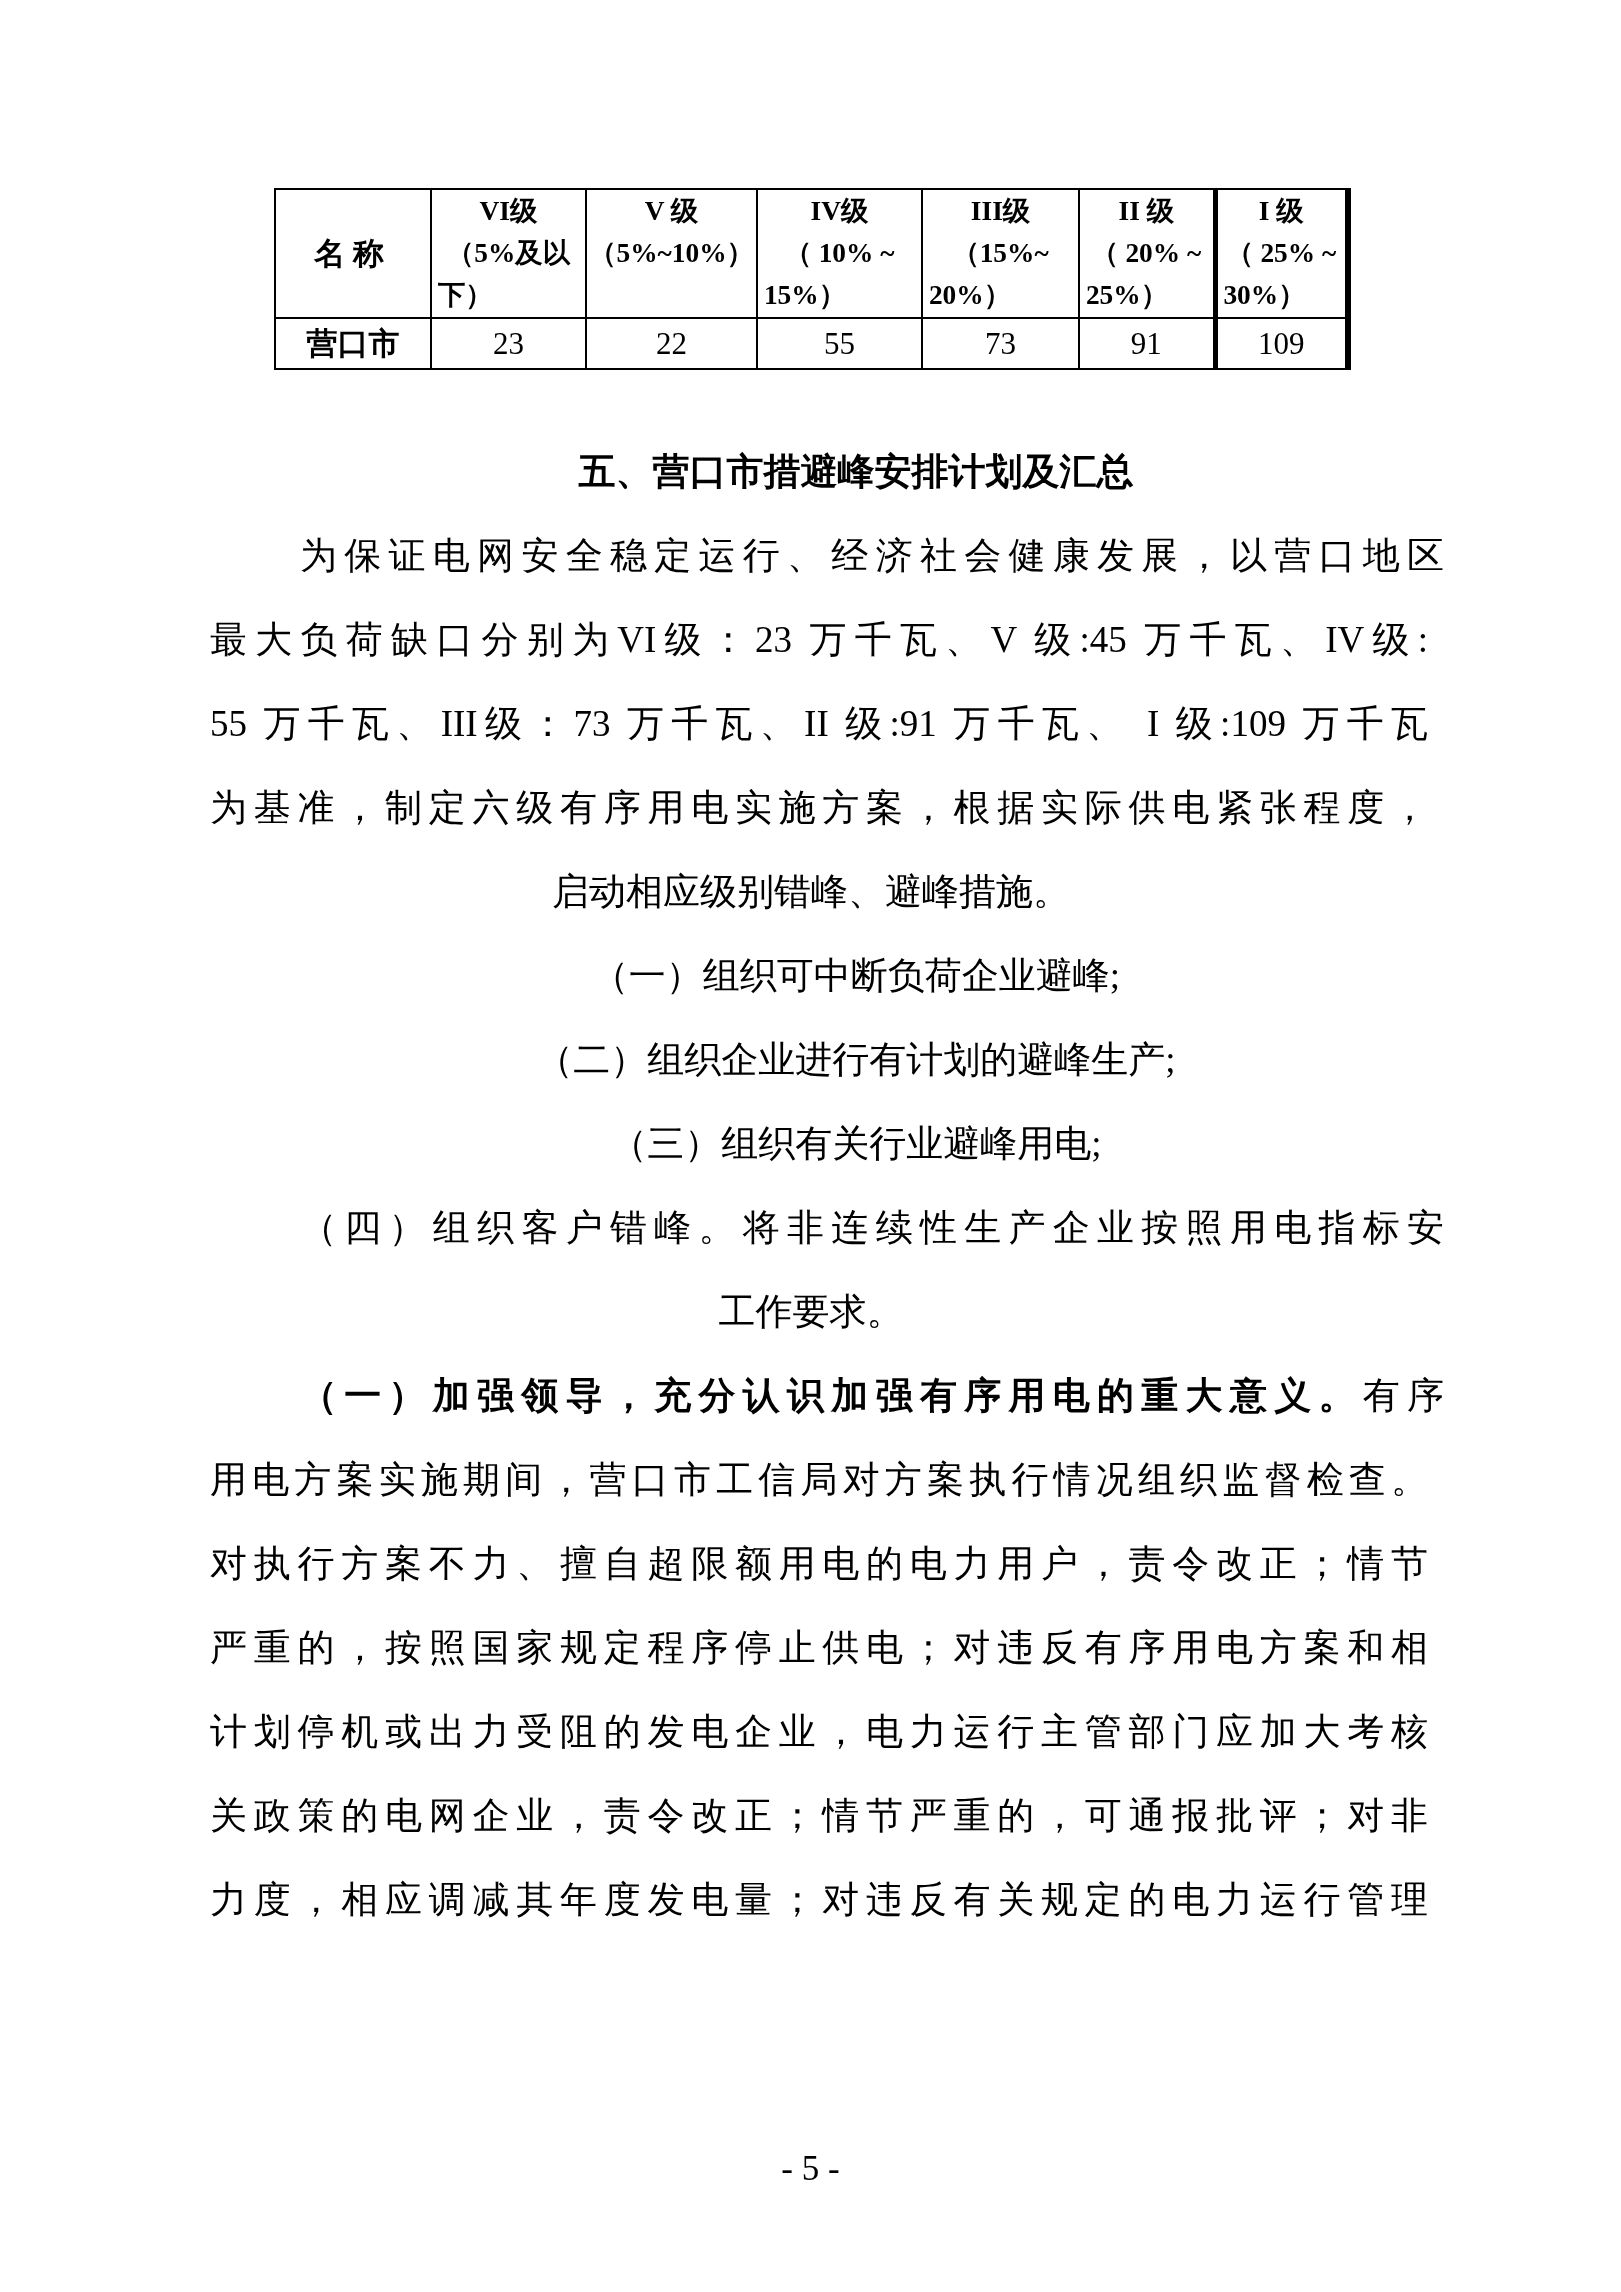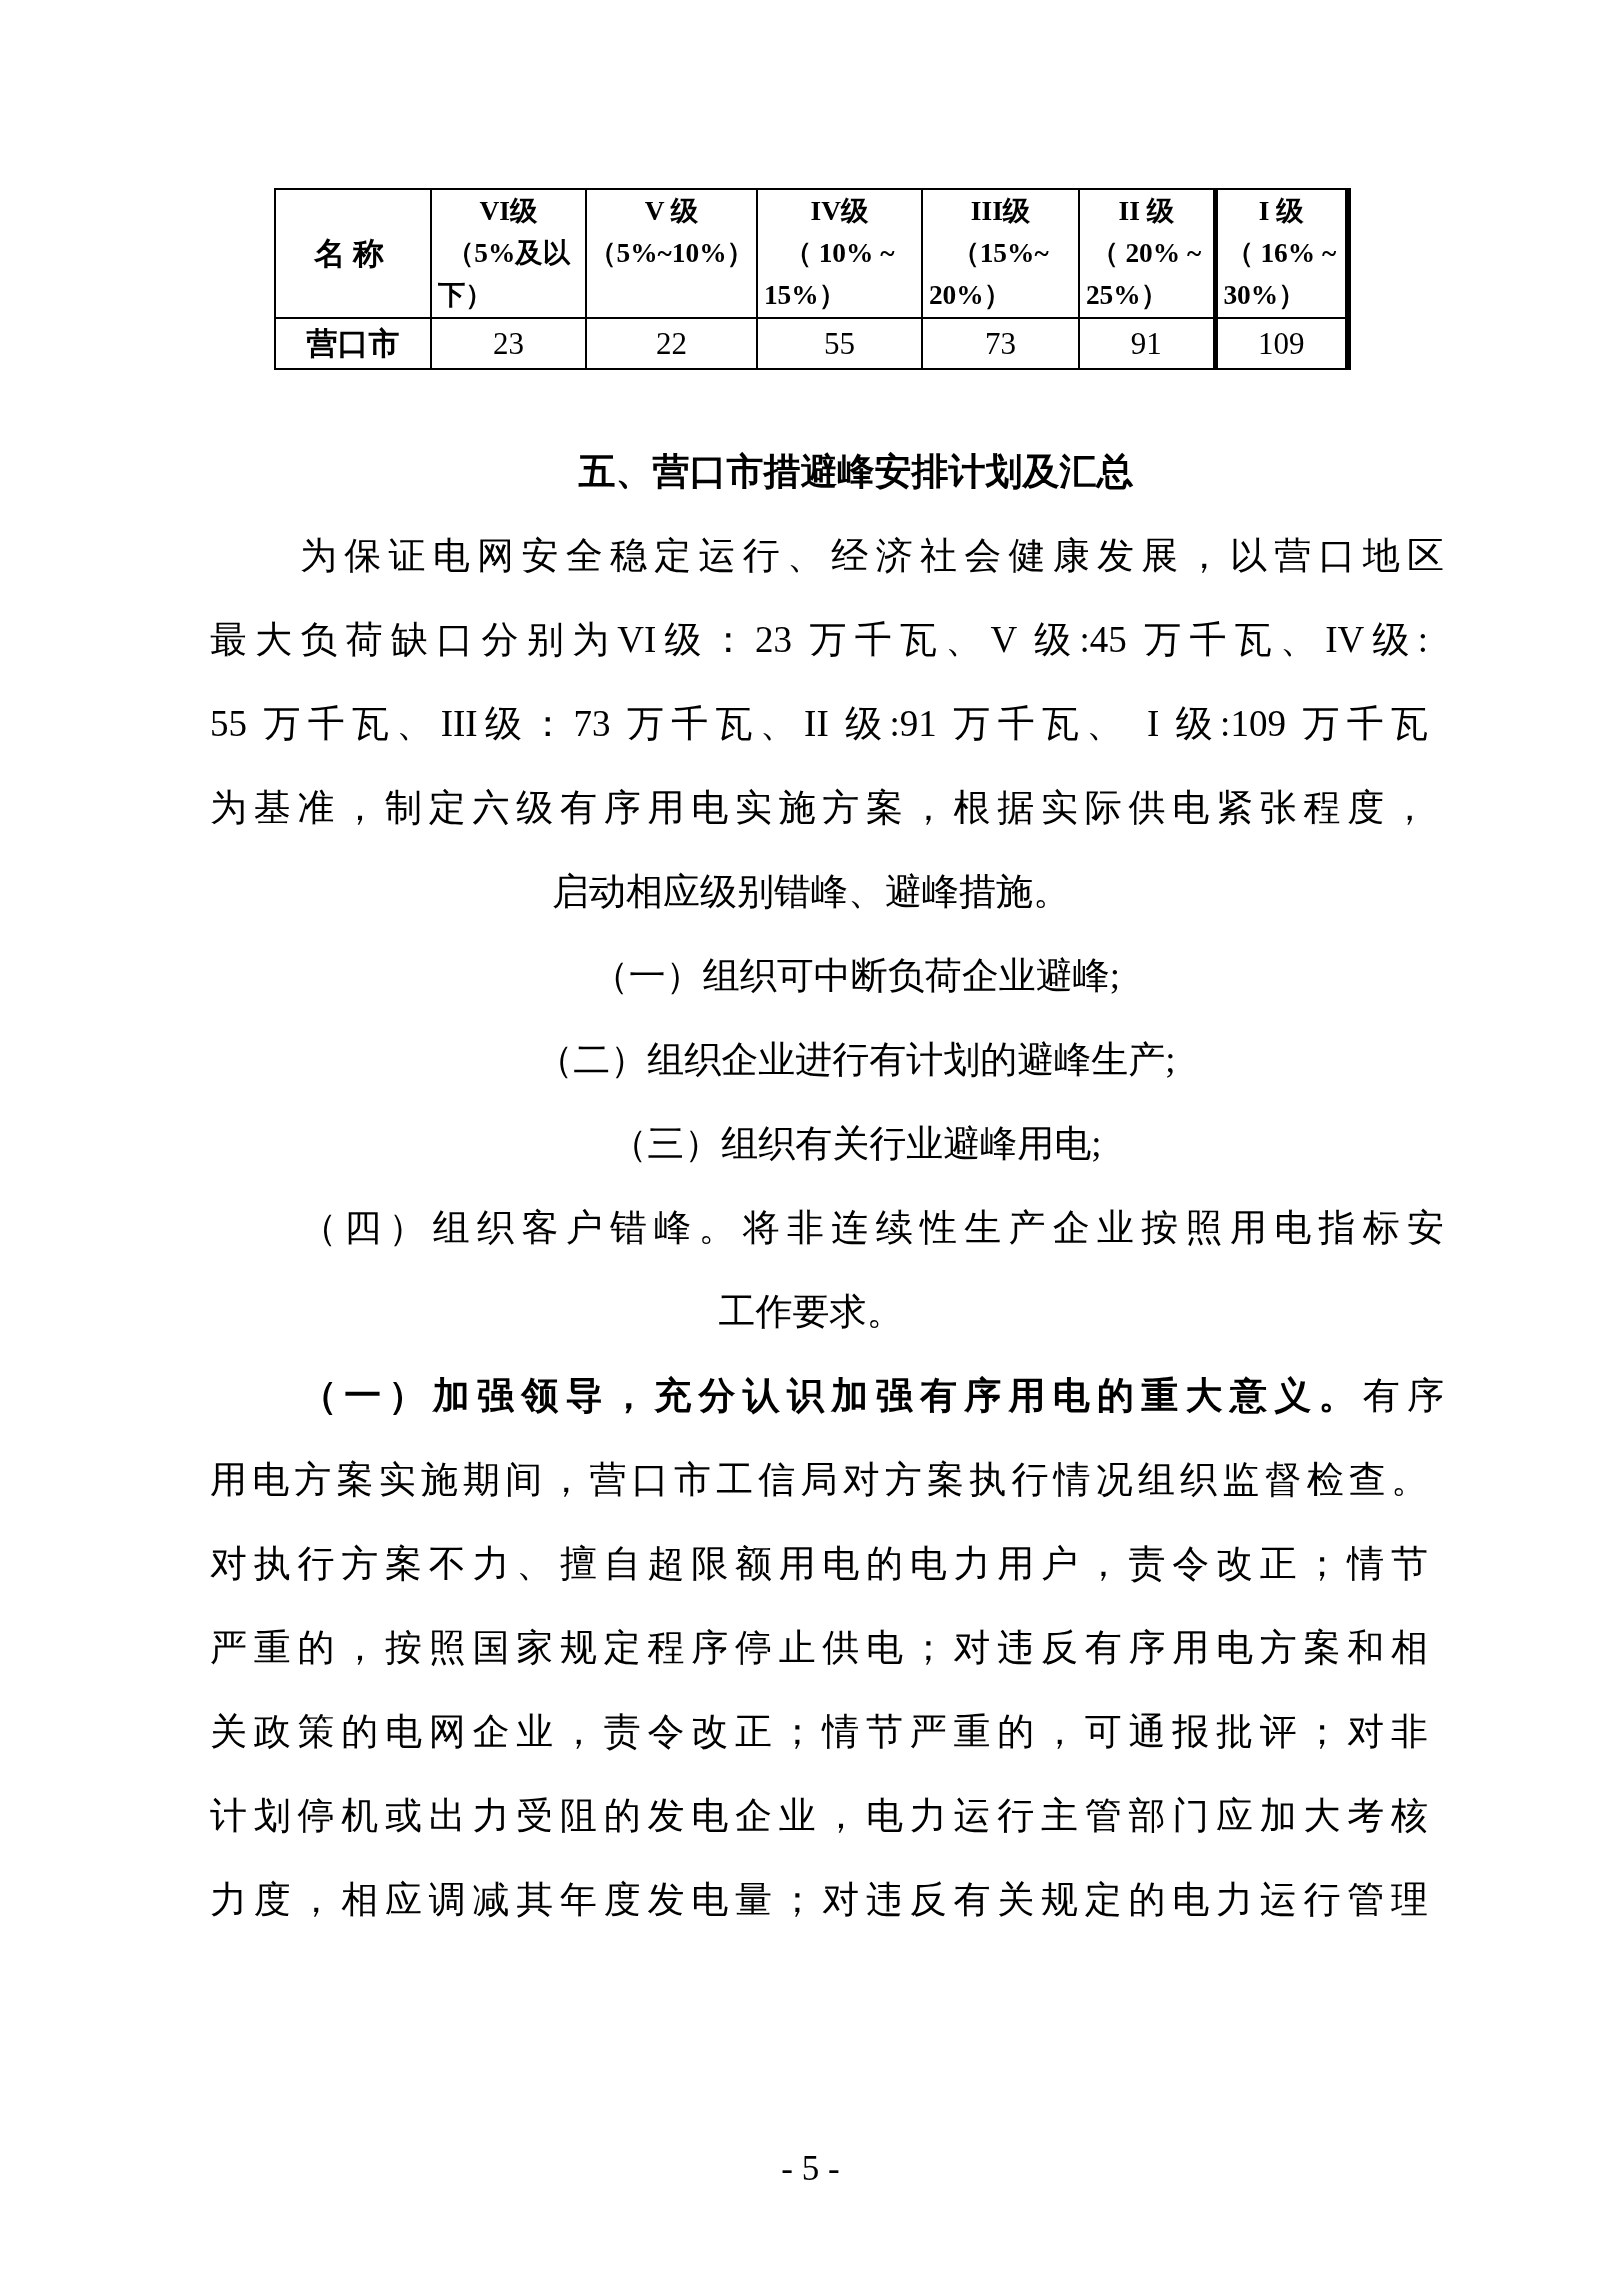--- a/index.html
+++ b/index.html
@@ -137,21 +137,21 @@
           <div class="hline hl2">（15%~</div>
           <div class="hline hl3">20%）</div>
         </th>
         <th class="level-cell">
           <div class="hline hl1">II 级</div>
           <div class="hline hl2">（ 20% ~</div>
           <div class="hline hl3">25%）</div>
         </th>
         <th class="level-cell last">
           <div class="hline hl1">I 级</div>
-          <div class="hline hl2">（ 16% ~</div>
+          <div class="hline hl2">（ 25% ~</div>
           <div class="hline hl3">30%）</div>
         </th>
       </tr>
       <tr>
         <td class="row-name">营口市</td>
         <td class="val">23</td>
         <td class="val">22</td>
         <td class="val">55</td>
         <td class="val">73</td>
         <td class="val">91</td>
@@ -169,21 +169,21 @@
       <div class="line"><span class="">启动相应级别错峰、避峰措施。</span></div>
       <div class="line indent"><span class="">（一）组织可中断负荷企业避峰;</span></div>
       <div class="line indent"><span class="">（二）组织企业进行有计划的避峰生产;</span></div>
       <div class="line indent"><span class="">（三）组织有关行业避峰用电;</span></div>
       <div class="line fill indent"><span class="">（四）组织客户错峰。将非连续性生产企业按照用电指标安</span></div>
       <div class="line"><span class="">工作要求。</span></div>
       <div class="line fill indent"><span class="seg-bold">（一）加强领导，充分认识加强有序用电的重大意义。</span><span class="">有序</span></div>
       <div class="line fill"><span class="">用电方案实施期间，营口市工信局对方案执行情况组织监督检查。</span></div>
       <div class="line fill"><span class="">对执行方案不力、擅自超限额用电的电力用户，责令改正；情节</span></div>
       <div class="line fill"><span class="">严重的，按照国家规定程序停止供电；对违反有序用电方案和相</span></div>
+      <div class="line fill"><span class="">计划停机或出力受阻的发电企业，电力运行主管部门应加大考核</span></div>
       <div class="line fill"><span class="">关政策的电网企业，责令改正；情节严重的，可通报批评；对非</span></div>
-      <div class="line fill"><span class="">计划停机或出力受阻的发电企业，电力运行主管部门应加大考核</span></div>
       <div class="line fill"><span class="">力度，相应调减其年度发电量；对违反有关规定的电力运行管理</span></div>
     </div>
 
   <div class="page-footer">- 5 -</div>
 
 </div>
 
 
 </body></html>

